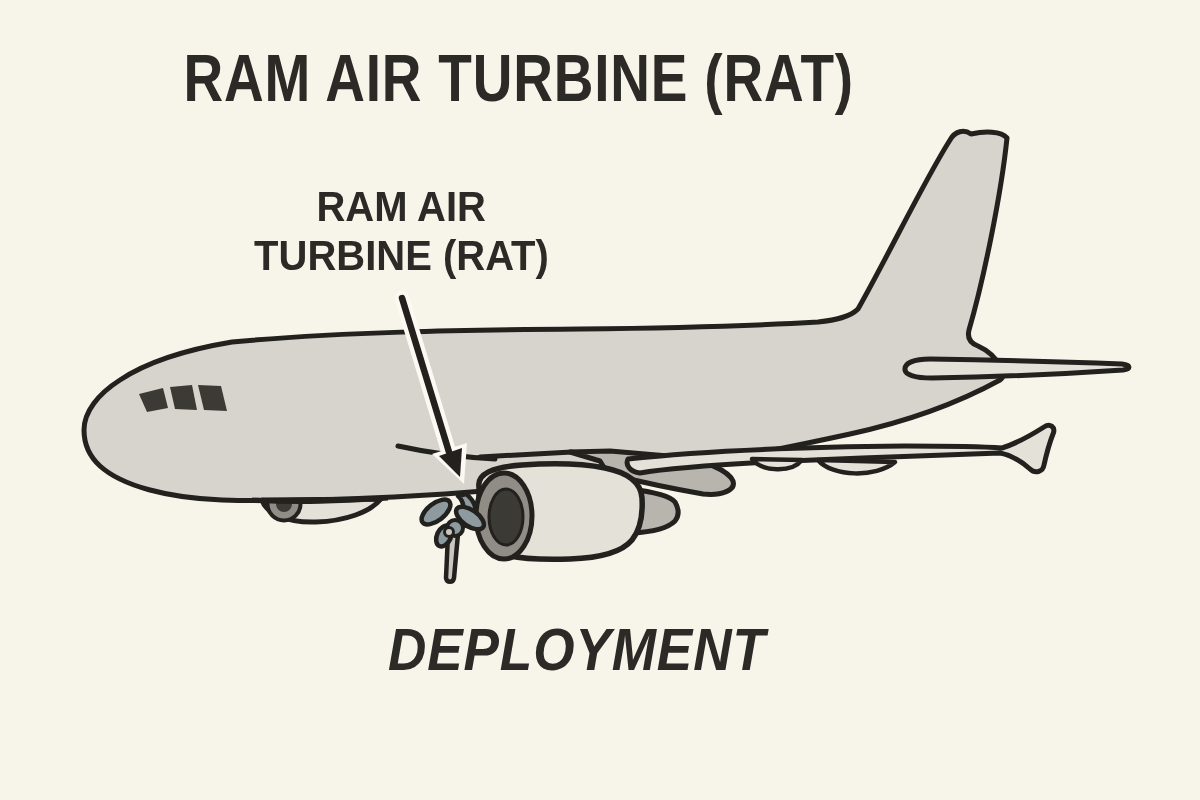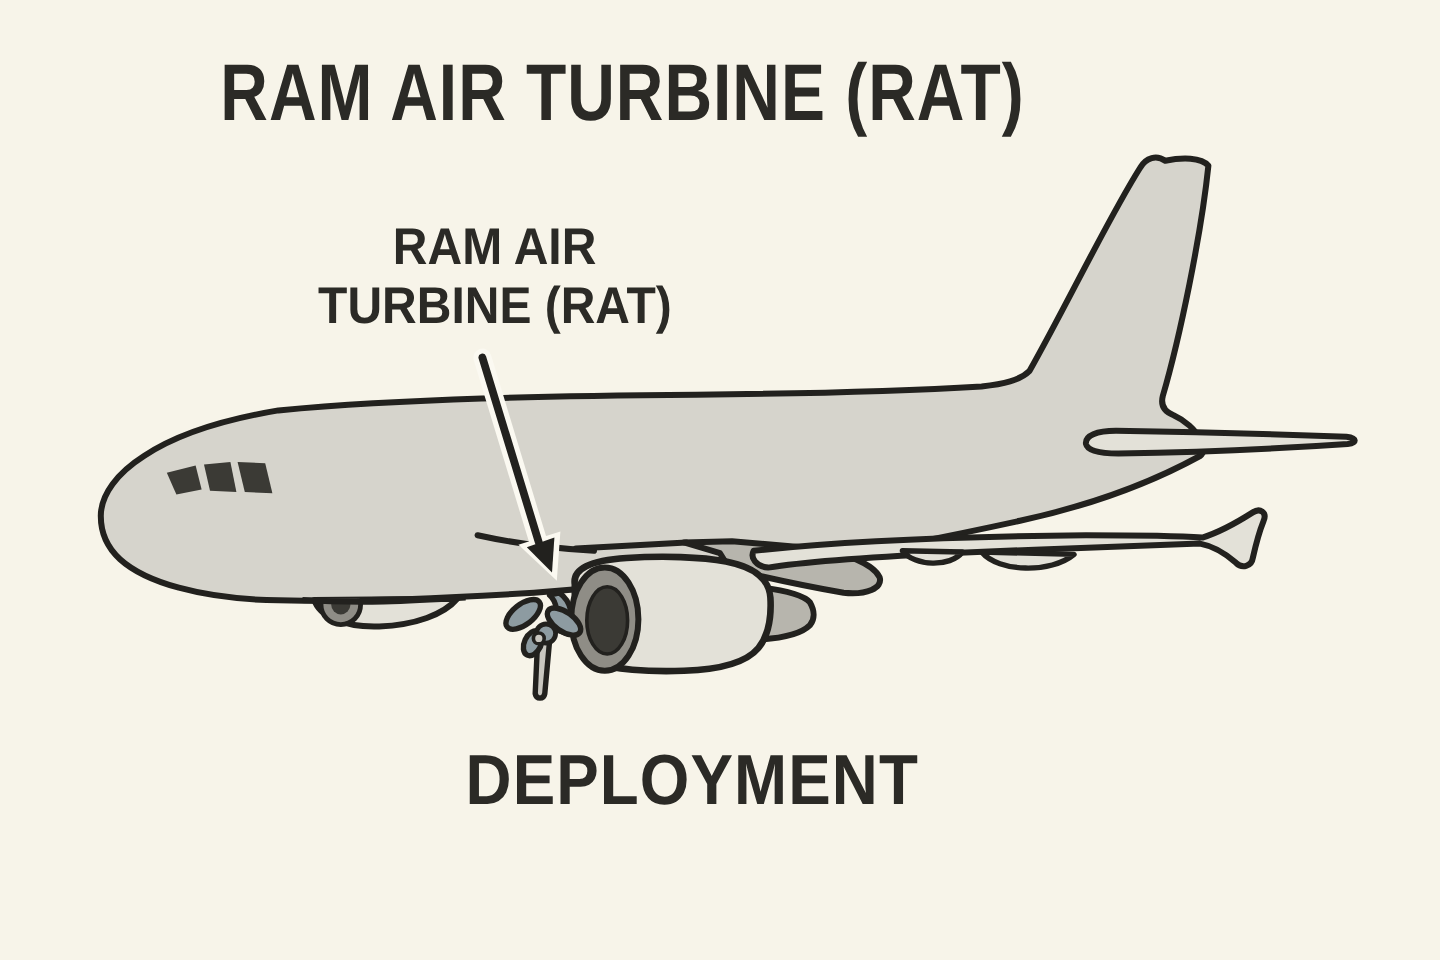--- a/index.html
+++ b/index.html
@@ -32,30 +32,31 @@
   .label{position:absolute;font-weight:bold;color:var(--text);}
   .condense{display:inline-block;transform-origin:50% 50%;white-space:nowrap;}
   .page-title{
     top:48px;left:0;right:58px;
     text-align:center;
     font-size:67px;line-height:60px;
     letter-spacing:1px;
   }
   .page-title .condense{transform:scaleX(0.82);}
   .callout-label{
-    top:182px;left:230px;width:365px;
+    top:182px;left:219px;width:365px;
     text-align:center;
     font-size:43px;line-height:49px;
   }
   .callout-label .condense{transform:scaleX(0.93);}
   .footer-label{
     top:620px;left:367px;width:400px;
     text-align:center;
     font-size:59px;line-height:60px;
     letter-spacing:1px;
+    font-style:italic;
   }
   .footer-label .condense{transform:scaleX(0.90);}
 </style>
 </head>
 <body>
 
 <div class="stage">
 
   <svg width="1200" height="800" viewBox="0 0 1200 800">
     <defs>

